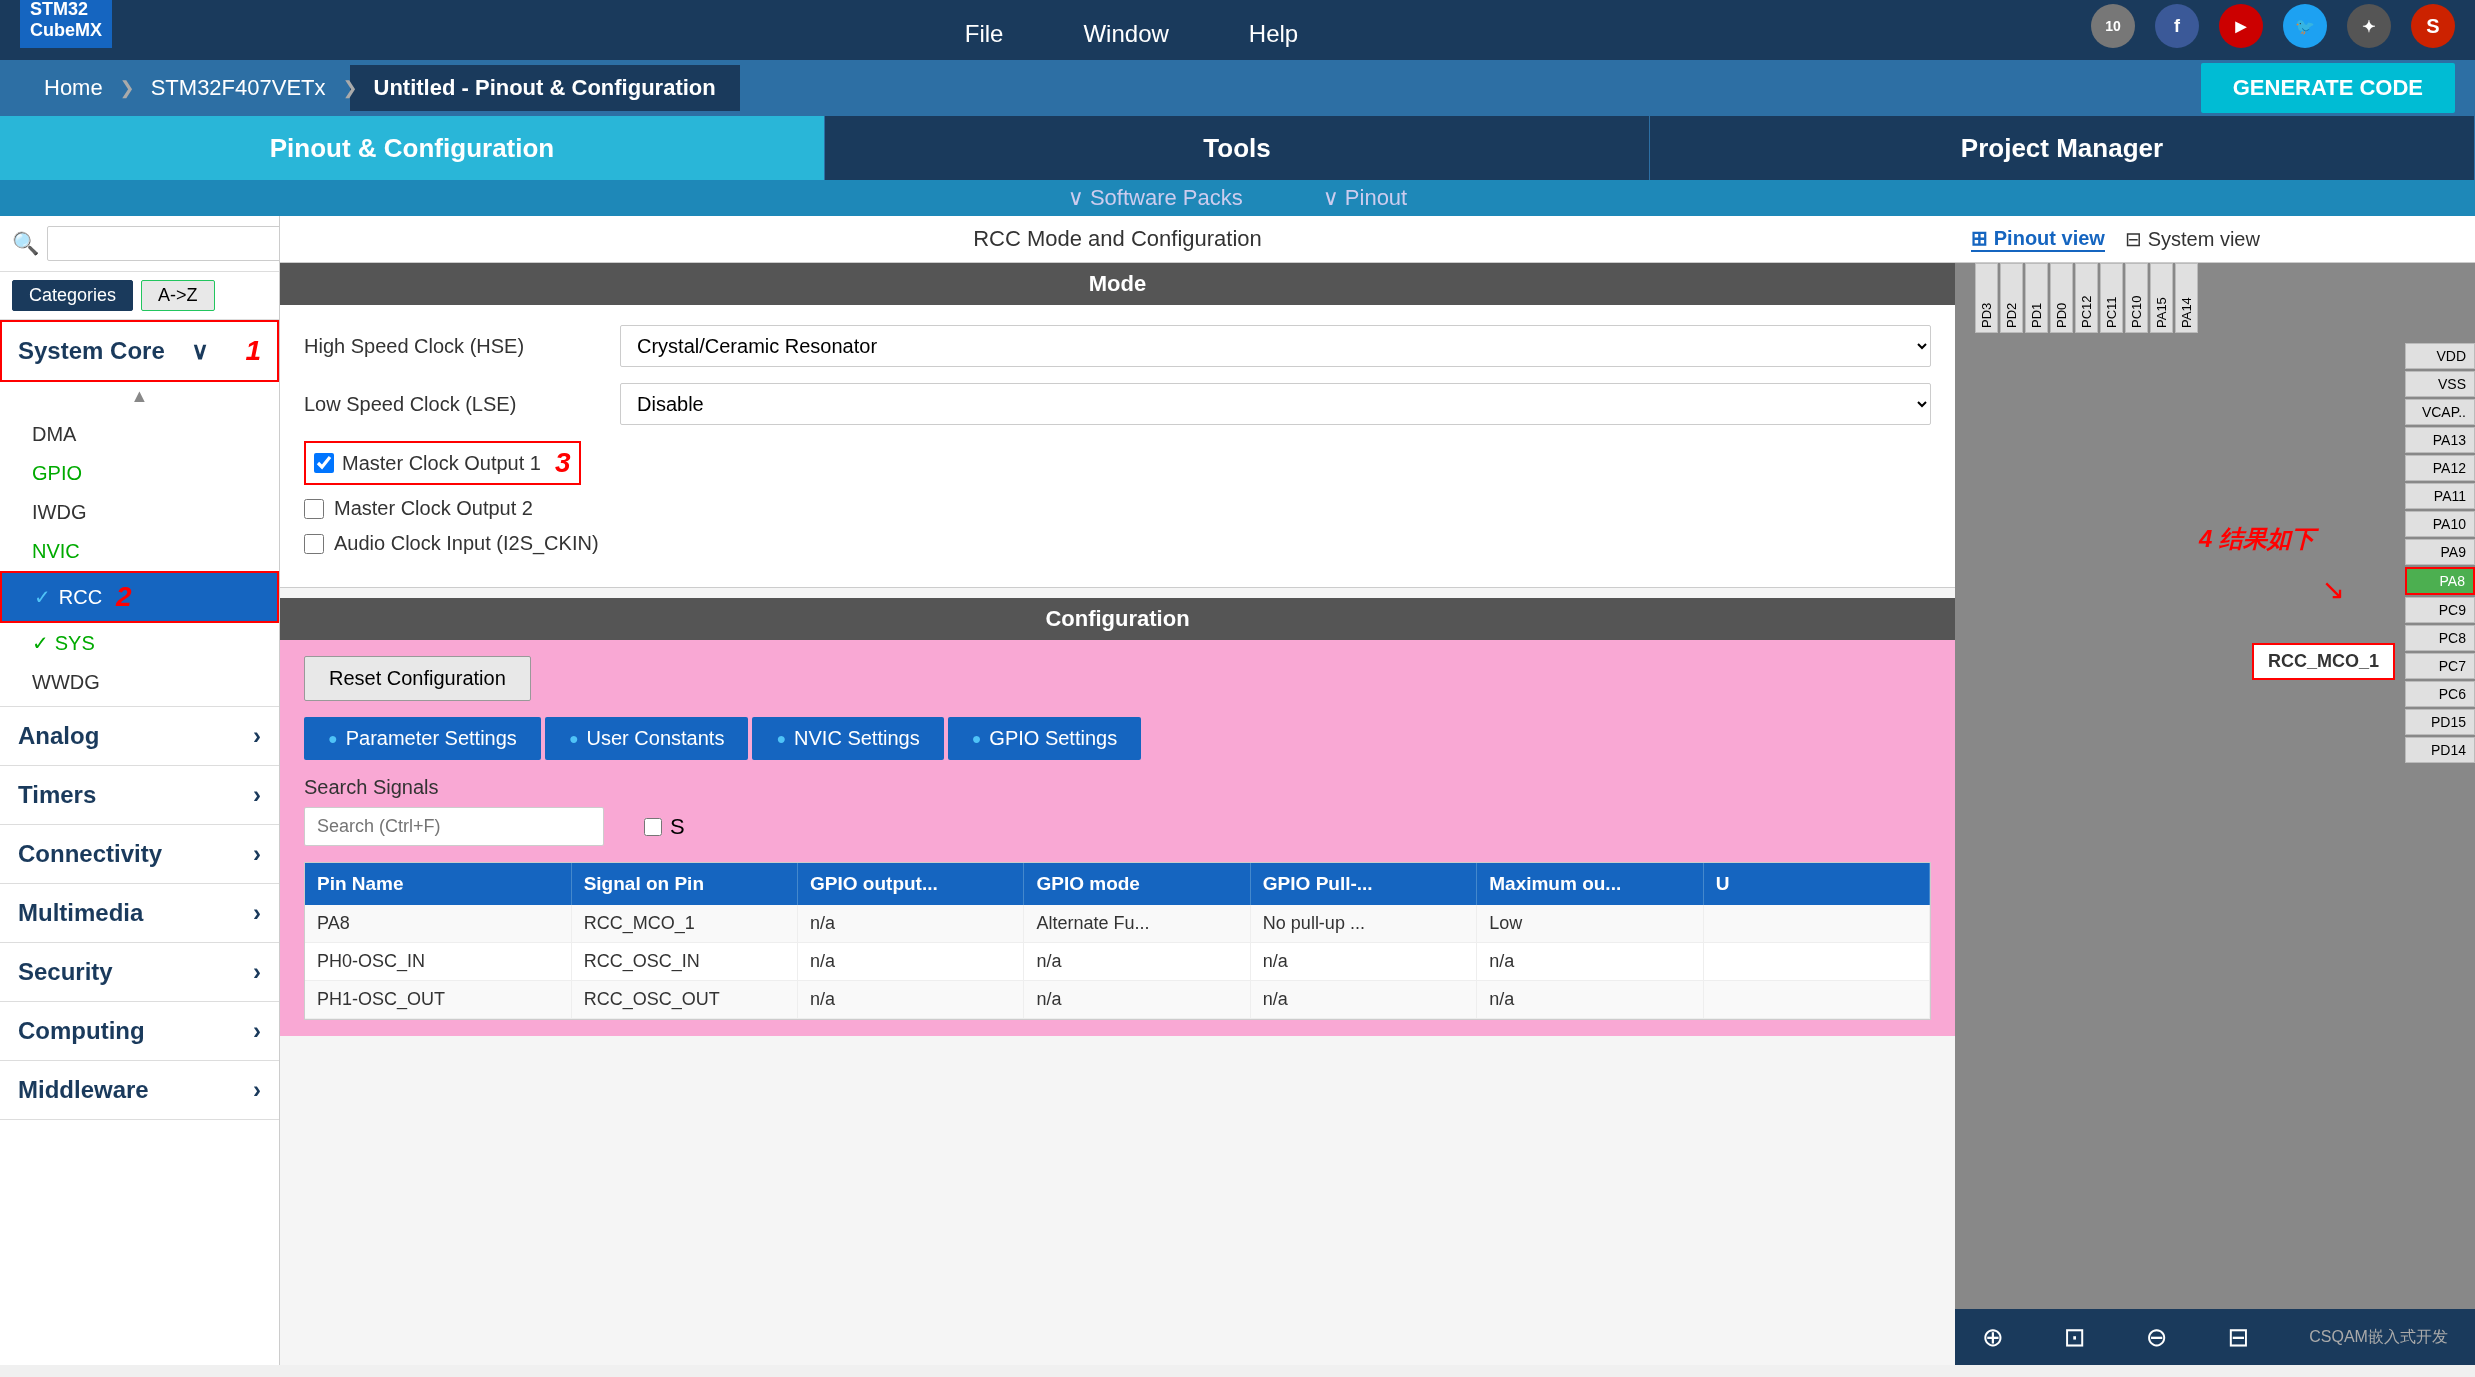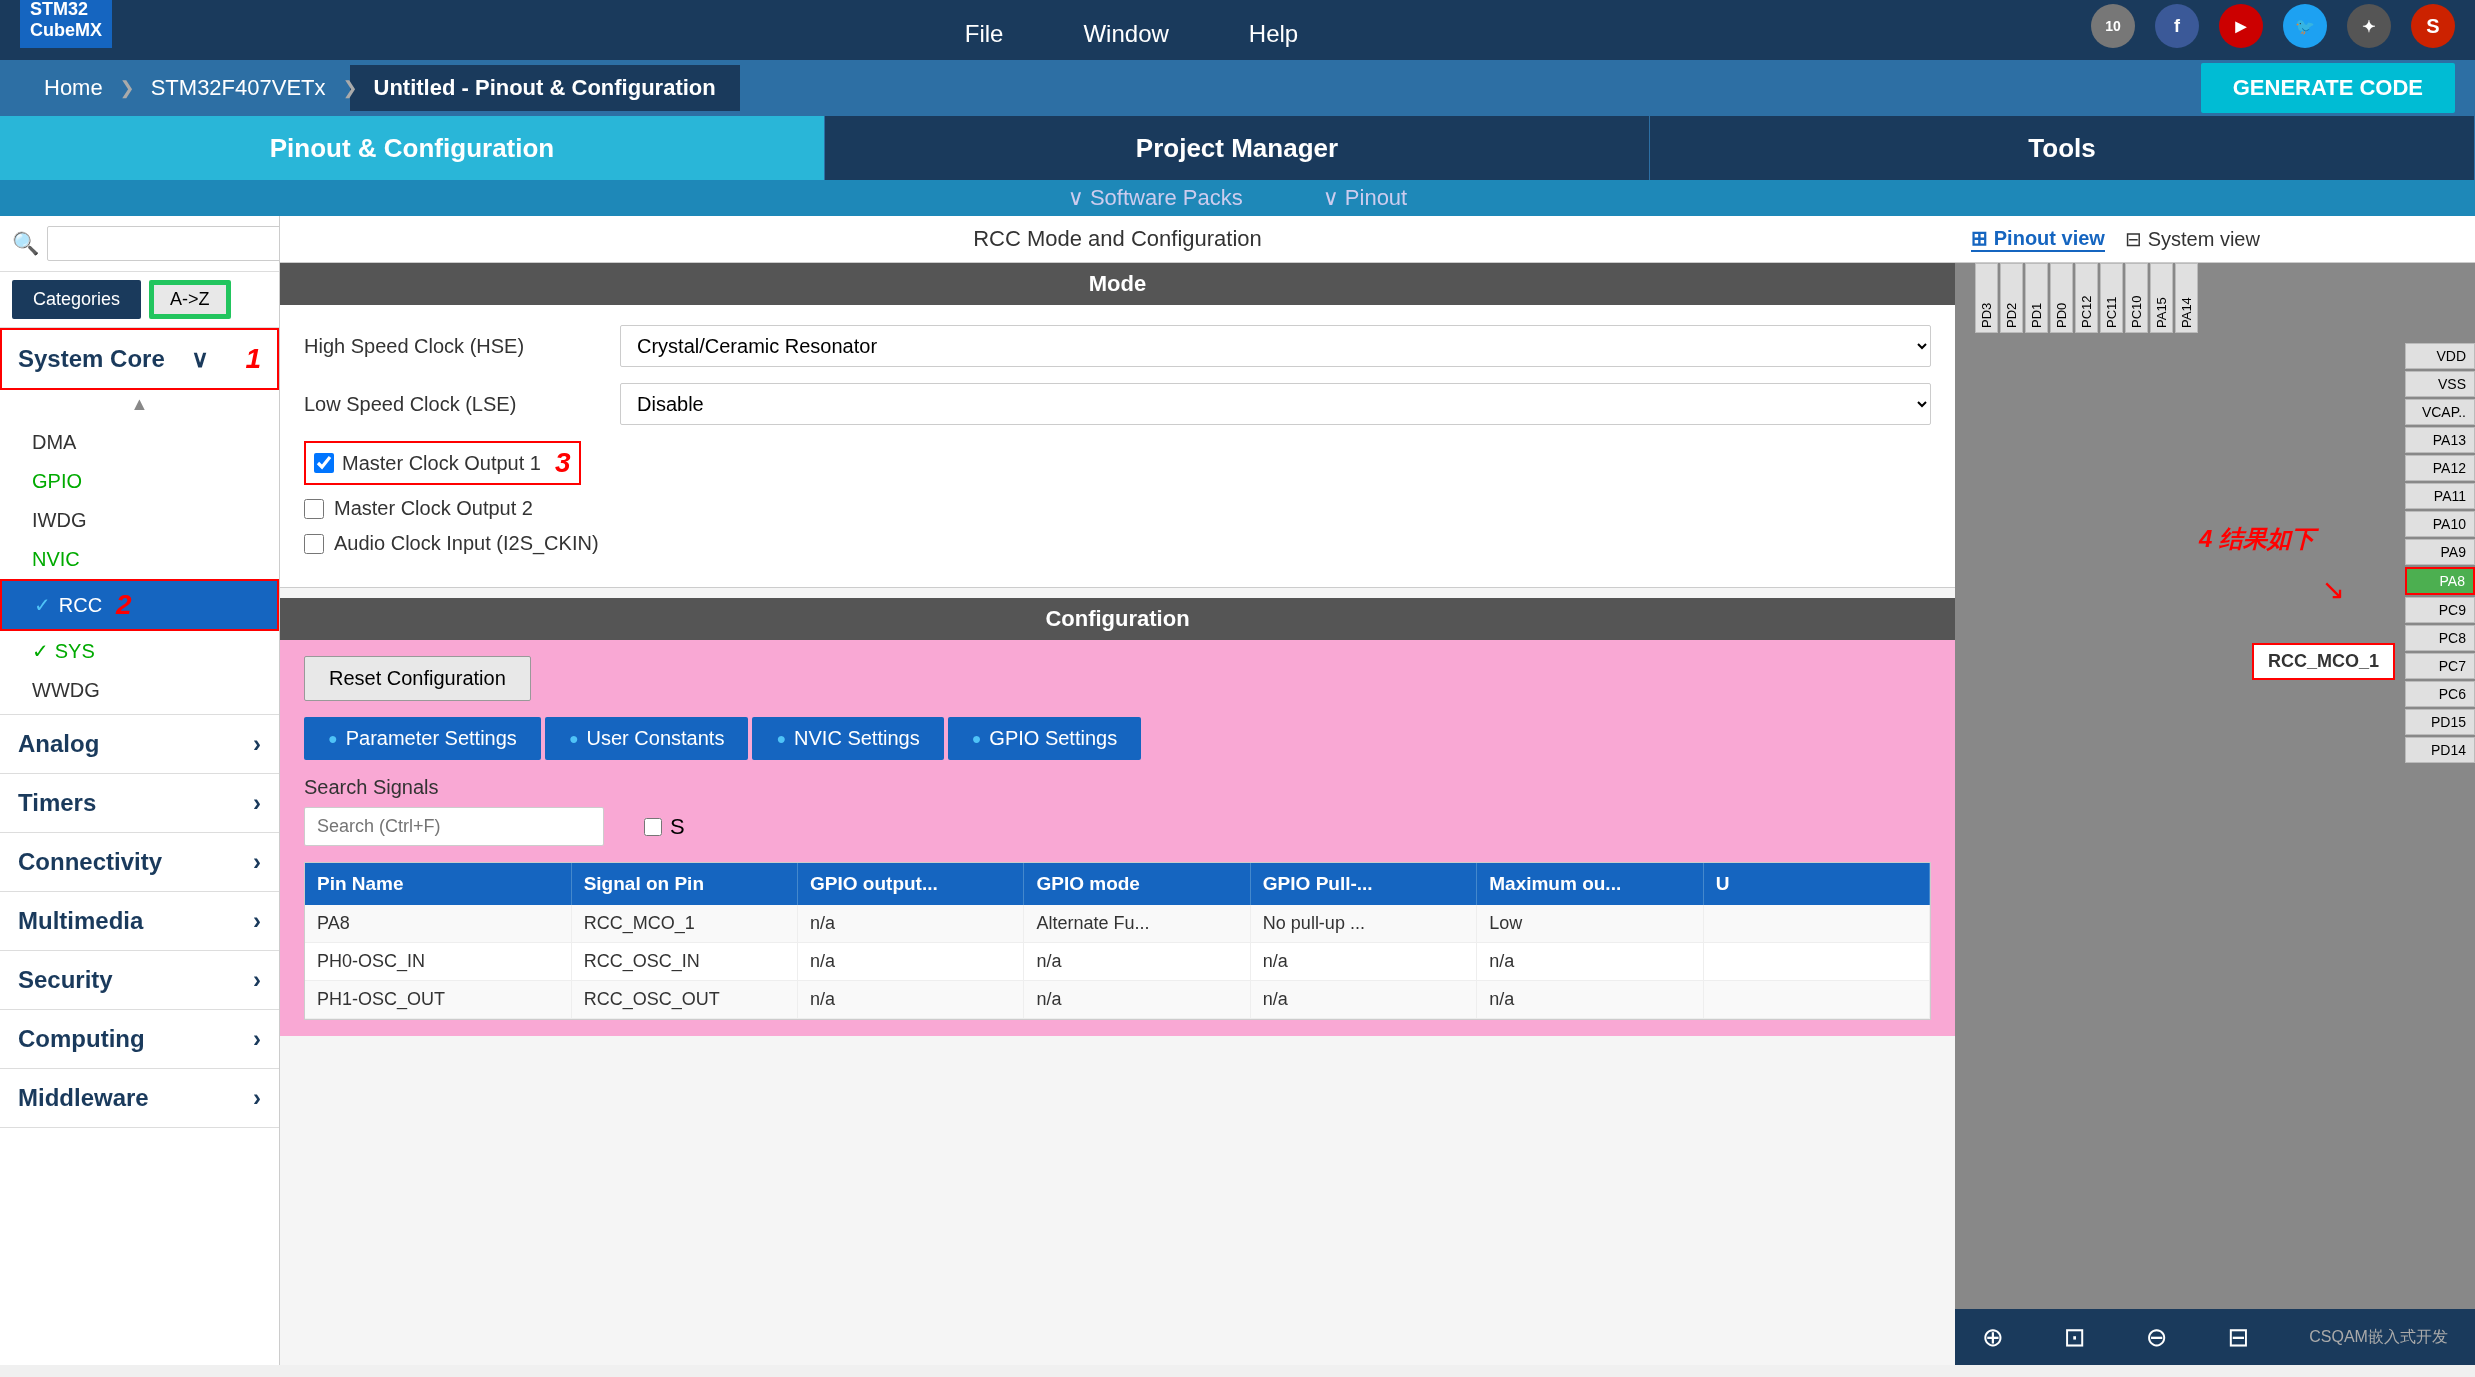--- a/index.html
+++ b/index.html
@@ -163,21 +163,21 @@
 
     .sidebar-cats {
       display: flex;
       padding: 8px 12px;
       gap: 8px;
       border-bottom: 1px solid #ddd;
     }
     .cat-btn {
       padding: 4px 16px;
       font-size: 18px;
-      border: 5px solid #22c55e;
+      border: 1px solid #22c55e;
       background: #e8e8e8;
       cursor: pointer;
       border-radius: 2px;
     }
     .cat-btn.active { background: #1a3a5c; color: white; border-color: #1a3a5c; }
 
     .sidebar-section {
       border-bottom: 1px solid #ddd;
     }
     .sidebar-section-header {
@@ -453,22 +453,22 @@
 
 <div class="breadcrumb">
   <div class="breadcrumb-item">Home</div>
   <div class="breadcrumb-item">STM32F407VETx</div>
   <div class="breadcrumb-item active">Untitled - Pinout &amp; Configuration</div>
   <button class="generate-btn">GENERATE CODE</button>
 </div>
 
 <div class="main-tabs">
   <div class="main-tab active">Pinout &amp; Configuration</div>
+  <div class="main-tab">Tools</div>
   <div class="main-tab">Project Manager</div>
-  <div class="main-tab">Tools</div>
 </div>
 
 <div class="sub-tabs">
   <div class="sub-tab">
     <span class="arrow">∨</span><span>Software Packs</span>
   </div>
   <div class="sub-tab">
     <span class="arrow">∨</span><span>Pinout</span>
   </div>
 </div>

